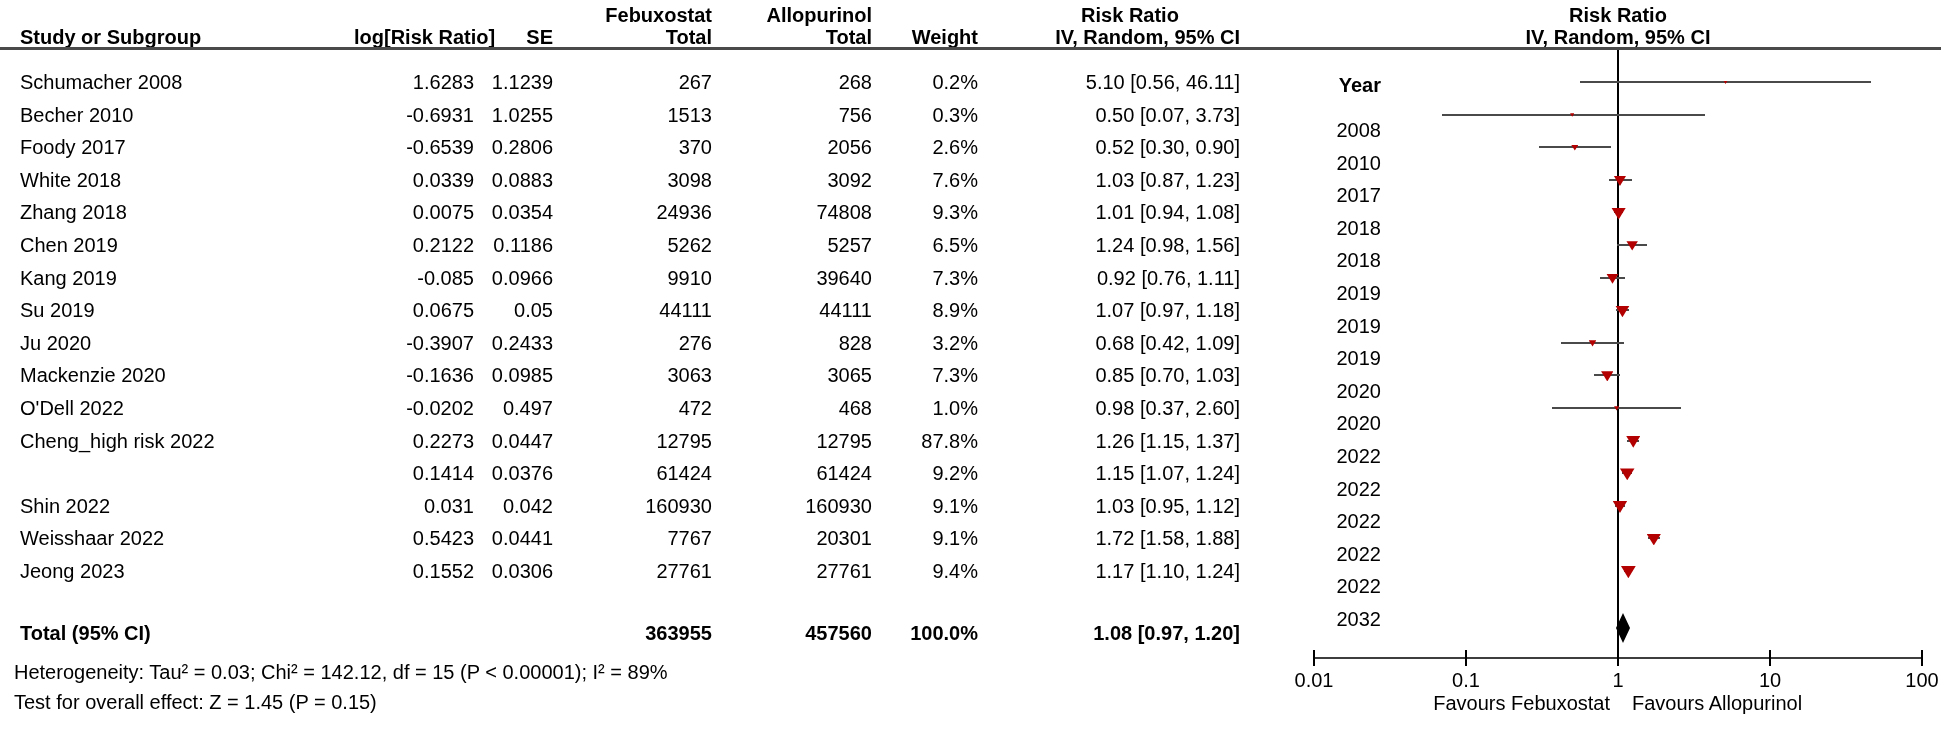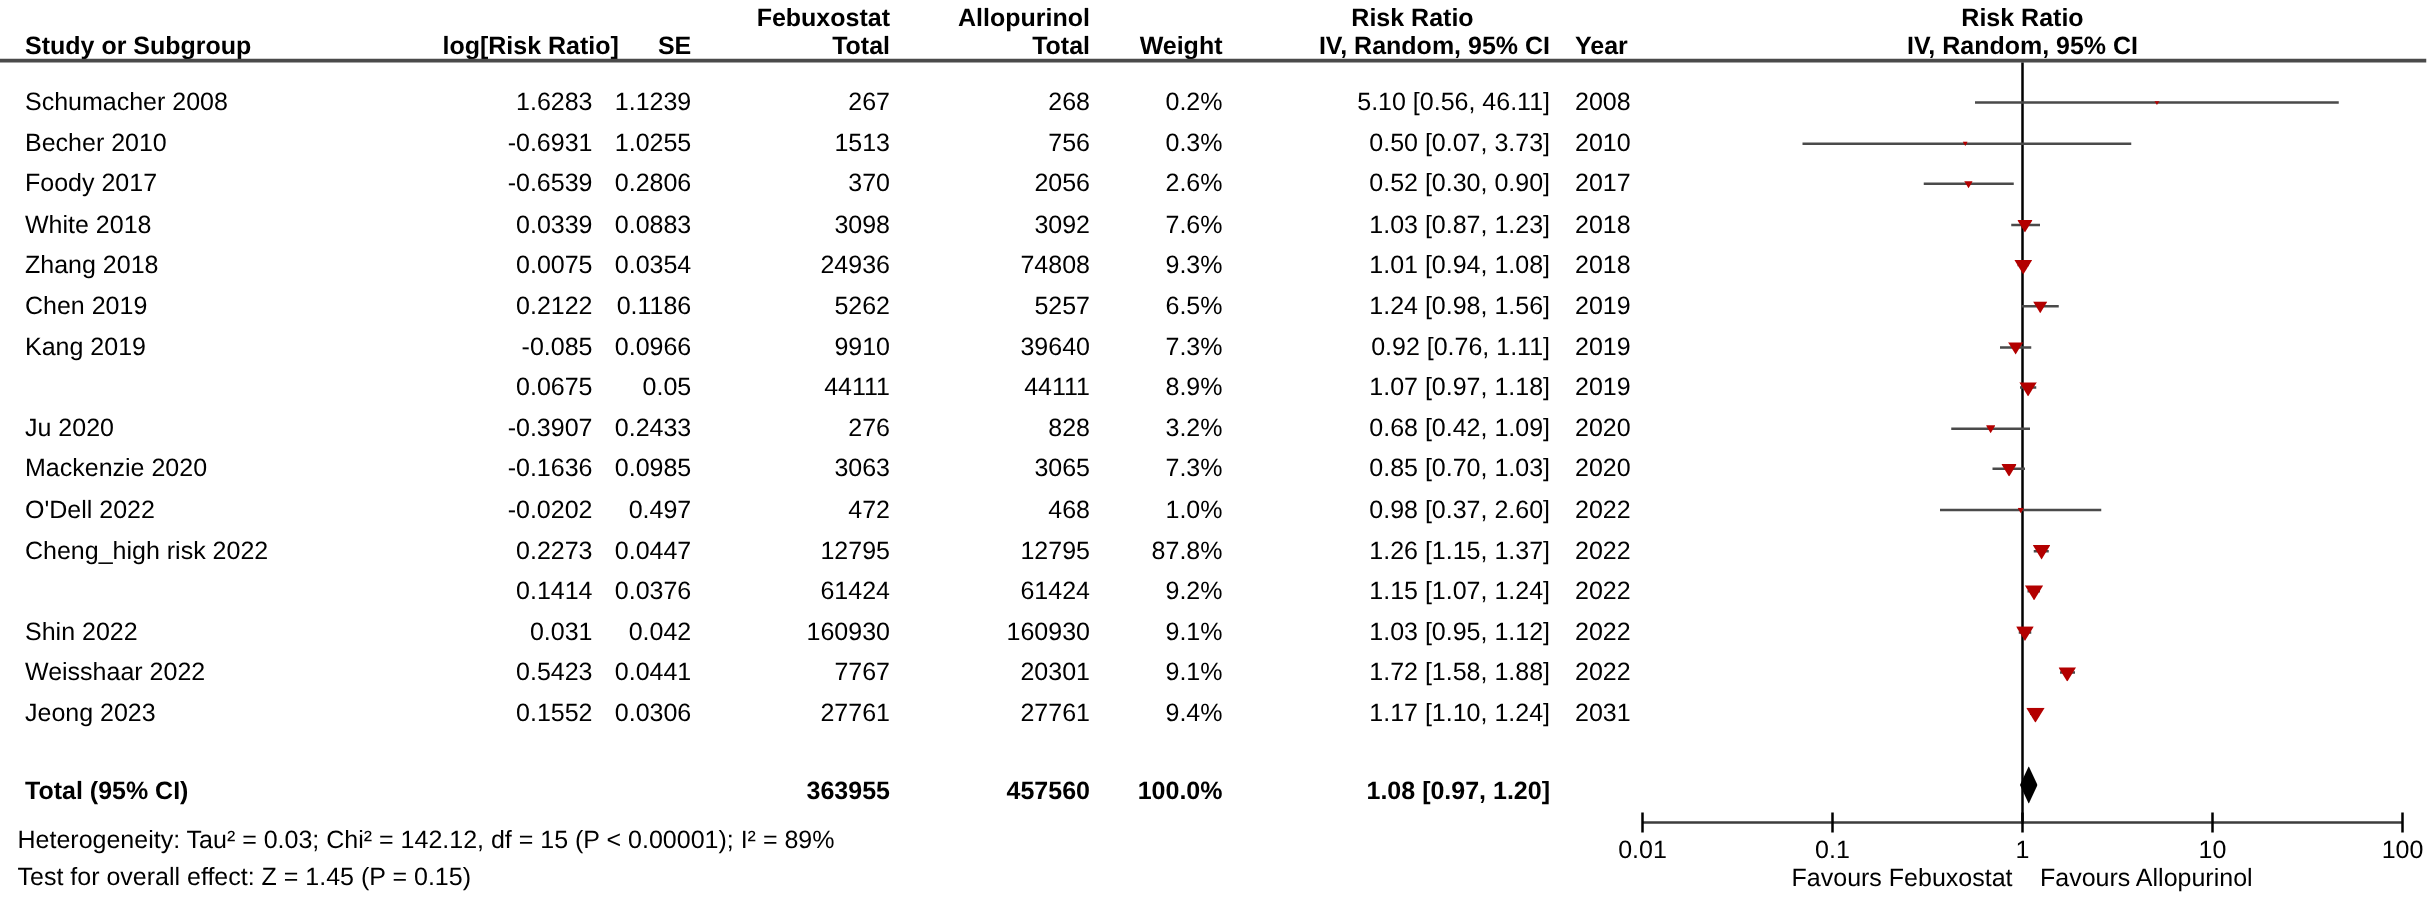--- a/index.html
+++ b/index.html
@@ -15,21 +15,21 @@
   .hdr-row{position:absolute;left:0;width:1948px;height:26px;line-height:26px;}
   .row{position:absolute;left:0;width:1676px;height:26px;line-height:26px;}
   .cell{position:absolute;top:0;height:26px;white-space:nowrap;overflow:visible;}
   .c-study {left:20px;   width:300px; text-align:left;}
   .c-logrr {left:354px;  width:120px; text-align:right;}
   .c-se    {left:473px;  width:80px;  text-align:right;}
   .c-ftotal{left:592px;  width:120px; text-align:right;}
   .c-atotal{left:742px;  width:130px; text-align:right;}
   .c-weight{left:888px;  width:90px;  text-align:right;}
   .c-rrci  {left:1020px; width:220px; text-align:right;}
-  .c-year  {left:1260px; width:70px;  text-align:left;}
+  .c-year  {left:1311px; width:70px;  text-align:right;margin-top:48px;}
   .c-plot-center{left:1314px;width:608px;text-align:center;}
   .bold{font-weight:700;}
   .hline{position:absolute;background:#4a4a4a;}
   .vline{position:absolute;background:#000;}
   .ci-line{position:absolute;height:2px;background:#4a4a4a;}
   .marker{position:absolute;clip-path:polygon(0 0,100% 0,50% 100%);}
   .diamond{position:absolute;background:#000;clip-path:polygon(50% 0,100% 50%,50% 100%,0 50%);}
   .tick{position:absolute;width:2px;background:#000;}
   .tick-label{position:absolute;width:90px;text-align:center;height:24px;line-height:24px;}
   .favours{position:absolute;top:691px;height:24px;line-height:24px;white-space:nowrap;}
@@ -126,20 +126,21 @@
         <span class="cell c-study">Kang 2019</span>
         <span class="cell c-logrr">-0.085</span>
         <span class="cell c-se">0.0966</span>
         <span class="cell c-ftotal">9910</span>
         <span class="cell c-atotal">39640</span>
         <span class="cell c-weight">7.3%</span>
         <span class="cell c-rrci">0.92 [0.76, 1.11]</span>
         <span class="cell c-year">2019</span>
       </div>
       <div class="row" style="top: 297.2px;">
+        <span class="cell c-study">Su 2019</span>
         <span class="cell c-logrr">0.0675</span>
         <span class="cell c-se">0.05</span>
         <span class="cell c-ftotal">44111</span>
         <span class="cell c-atotal">44111</span>
         <span class="cell c-weight">8.9%</span>
         <span class="cell c-rrci">1.07 [0.97, 1.18]</span>
         <span class="cell c-year">2019</span>
       </div>
       <div class="row" style="top: 329.8px;">
         <span class="cell c-study">Ju 2020</span>
@@ -211,21 +212,21 @@
         <span class="cell c-year">2022</span>
       </div>
       <div class="row" style="top: 558px;">
         <span class="cell c-study">Jeong 2023</span>
         <span class="cell c-logrr">0.1552</span>
         <span class="cell c-se">0.0306</span>
         <span class="cell c-ftotal">27761</span>
         <span class="cell c-atotal">27761</span>
         <span class="cell c-weight">9.4%</span>
         <span class="cell c-rrci">1.17 [1.10, 1.24]</span>
-        <span class="cell c-year">2031</span>
+        <span class="cell c-year">2032</span>
       </div>
     </div>
 
   <div id="plot-layer">
       <div class="vline" style="left: 1617px; top: 50px; width: 2px; height: 609px;"></div>
       <div class="ci-line" style="left: 1579.72px; top: 81px; width: 291.172px; background: rgb(74, 74, 74);"></div>
       <div class="marker" style="left: 1723.44px; top: 80.6041px; width: 4.23px; height: 3.4686px; background: rgb(179, 0, 0);"></div>
       <div class="ci-line" style="left: 1442.45px; top: 113.6px; width: 262.445px; background: rgb(74, 74, 74);"></div>
       <div class="marker" style="left: 1570.07px; top: 113.166px; width: 4.345px; height: 3.5629px; background: rgb(179, 0, 0);"></div>
       <div class="ci-line" style="left: 1538.52px; top: 146.2px; width: 72.5224px; background: rgb(74, 74, 74);"></div>

